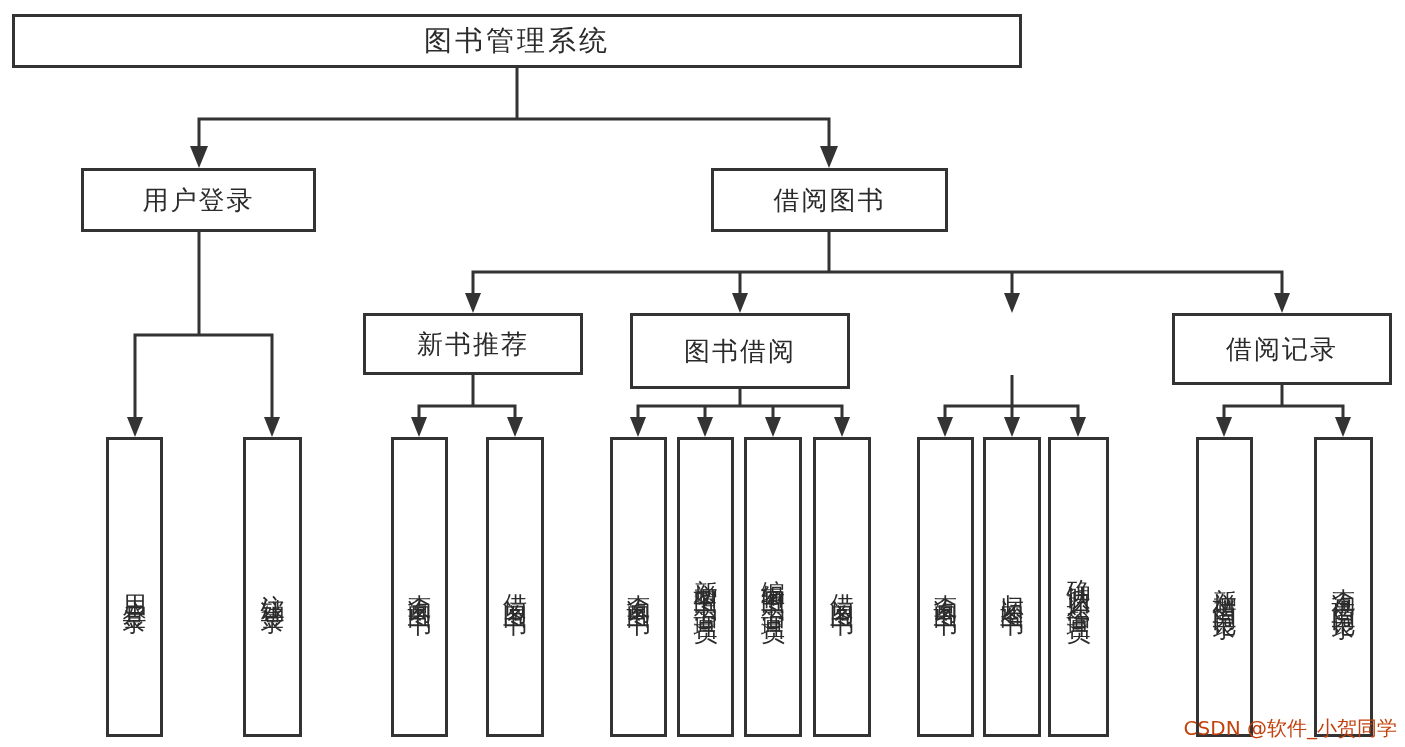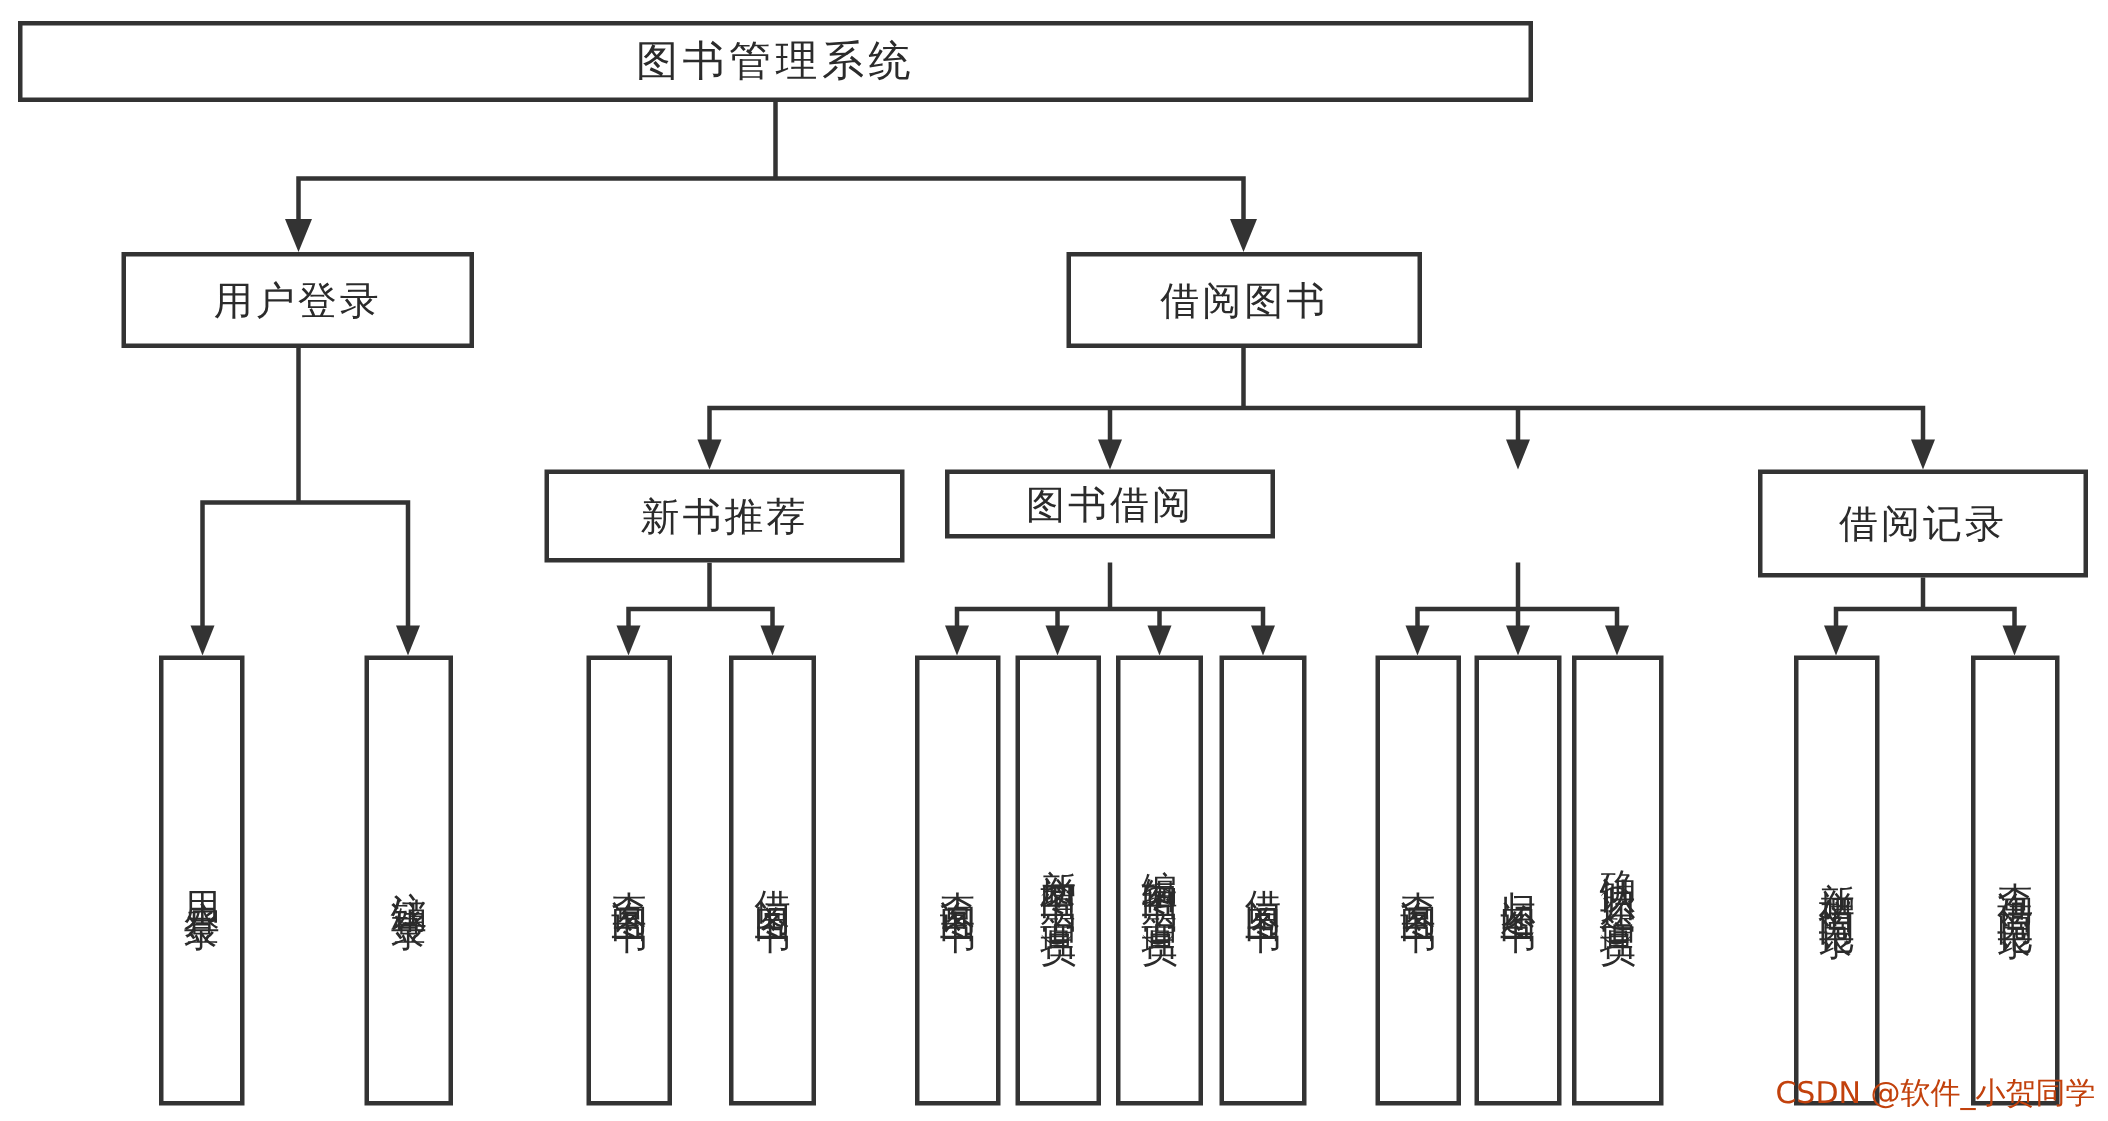--- a/index.html
+++ b/index.html
@@ -46,22 +46,22 @@
     text-orientation: mixed;
     font-size: 24px;
     letter-spacing: 6px;
     line-height: 1;
     color: #2b2b2b;
   }
   
   #n-root            { left: 12px;   top: 14px;  width: 1010px; height: 54px; text-align: right; }
   #n-user-login      { left: 81px;   top: 168px; width: 235px;  height: 64px; }
   #n-book-mgmt       { left: 711px;  top: 168px; width: 237px;  height: 64px; }
-  #n-new-book-rec    { left: 363px;  top: 313px; width: 240px;  height: 62px; }
-  #n-book-borrow     { left: 630px;  top: 313px; width: 220px;  height: 46px; }
+  #n-new-book-rec    { left: 363px;  top: 313px; width: 220px;  height: 62px; }
+  #n-book-borrow     { left: 630px;  top: 313px; width: 220px;  height: 76px; }
   #n-current-borrow  { left: 902px;  top: 313px; width: 222px;  height: 62px; }
   #n-borrow-record   { left: 1172px; top: 313px; width: 220px;  height: 72px; }
   .leaf { top: 437px; height: 300px; }
   #n-leaf-user-login { left: 106px;  width: 57px; }
   #n-leaf-logout     { left: 243px;  width: 59px; }
   #n-rec-query       { left: 391px;  width: 57px; }
   #n-rec-borrow      { left: 486px;  width: 58px; }
   #n-bb-query        { left: 610px;  width: 57px; }
   #n-bb-add          { left: 677px;  width: 57px; }
   #n-bb-edit         { left: 744px;  width: 58px; }

